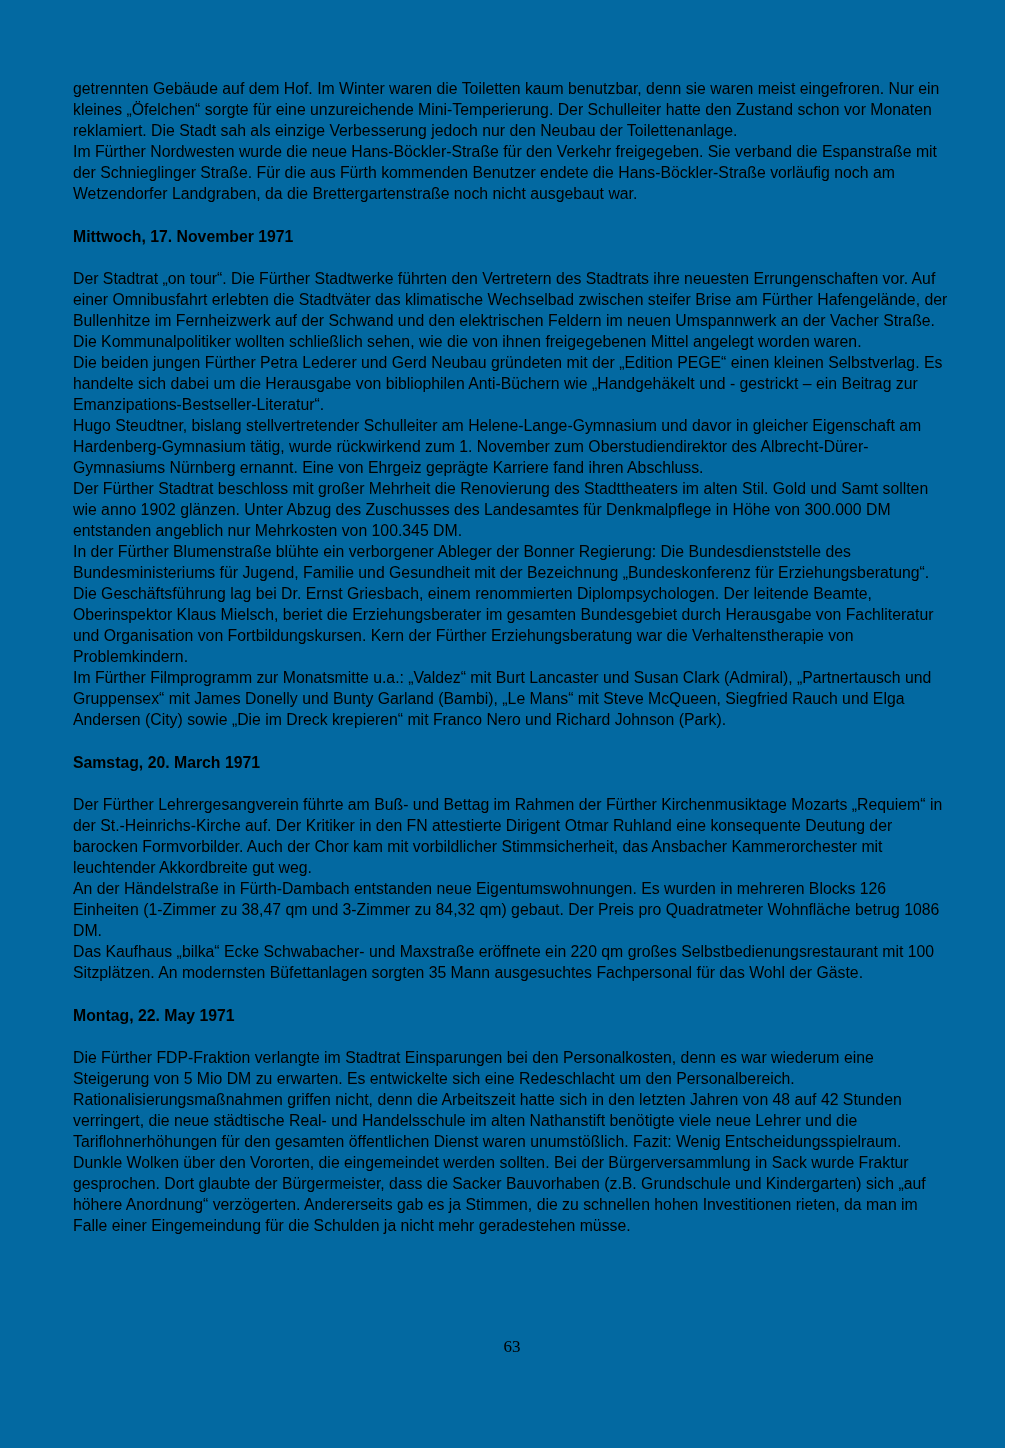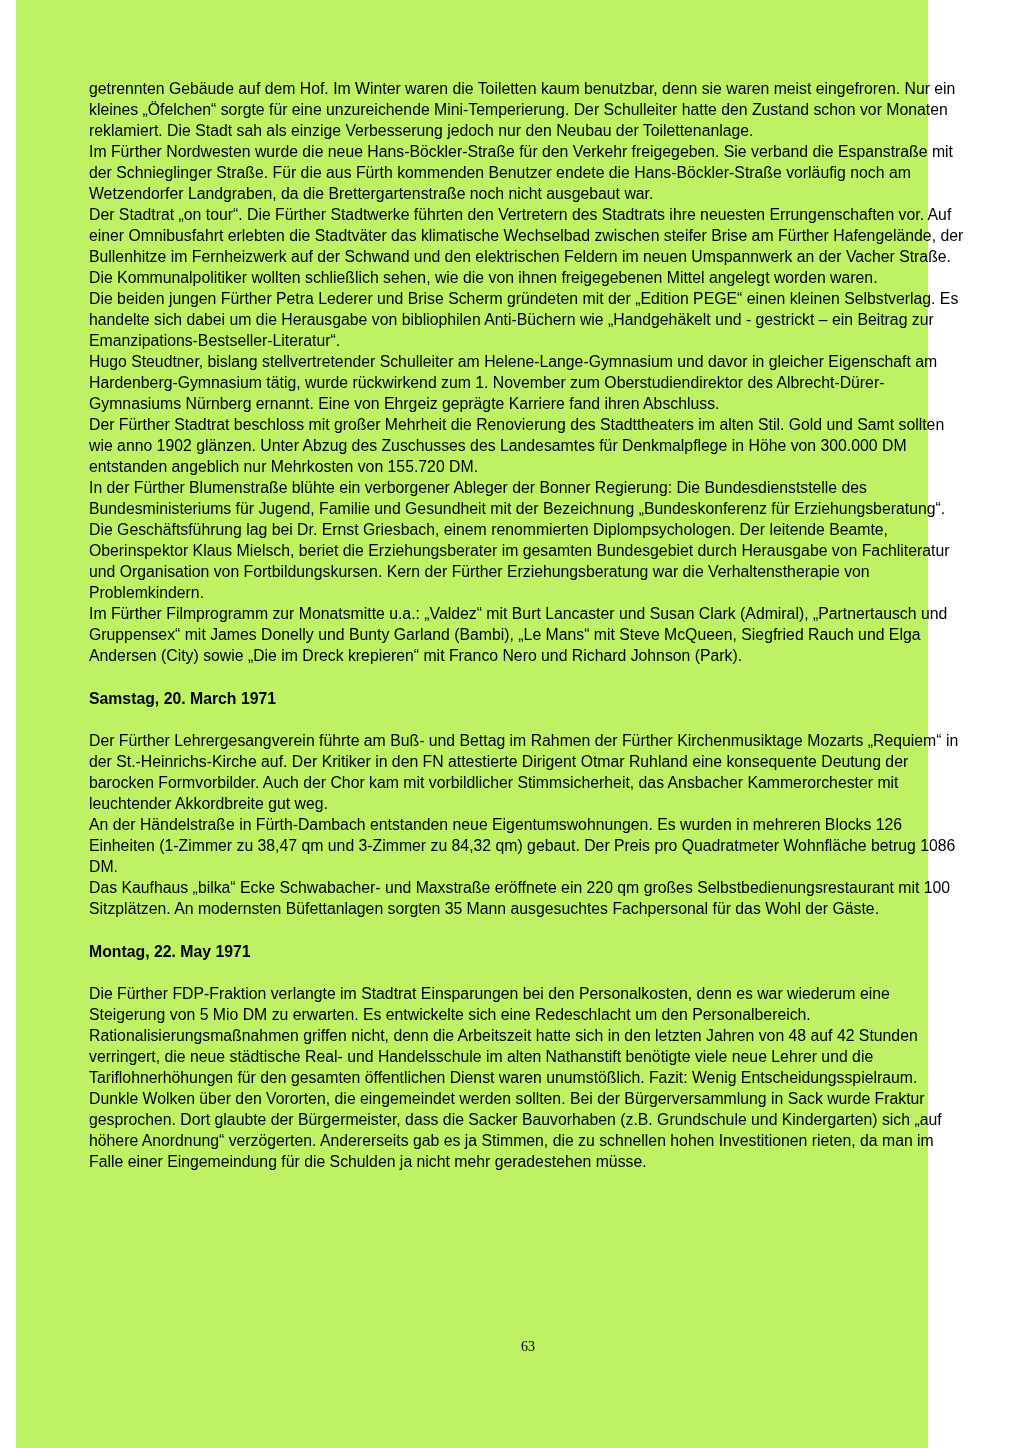--- a/index.html
+++ b/index.html
@@ -10,24 +10,24 @@
   body {
     width: 1024px;
     height: 1448px;
     position: relative;
     font-family: "Liberation Sans", sans-serif;
     color: #000000;
   }
   .page {
     position: absolute;
     top: 0;
-    left: 16px;
-    width: 912px;
+    left: 0;
+    width: 1005px;
     height: 1448px;
-    background: #bef264;
+    background: #0369a1;
   }
   .content {
     position: absolute;
     top: 78px;
     left: 73px;
     width: 880px;
     font-size: 15.8px;
     line-height: 21px;
     text-align: left;
   }
@@ -40,35 +40,36 @@
     margin-top: 22px;
     margin-bottom: 21px;
   }
   .page-number {
     position: absolute;
     top: 1336px;
     left: 0;
     width: 1024px;
     text-align: center;
     font-family: "Liberation Serif", serif;
-    font-size: 14px;
+    font-size: 17px;
     line-height: 22px;
   }
 </style>
 </head>
 <body>
 
 <div class="page">
   <div class="content">
       <div class="para">getrennten Gebäude auf dem Hof. Im Winter waren die Toiletten kaum benutzbar, denn sie waren meist eingefroren. Nur ein kleines „Öfelchen“ sorgte für eine unzureichende Mini-Temperierung. Der Schulleiter hatte den Zustand schon vor Monaten reklamiert. Die Stadt sah als einzige Verbesserung jedoch nur den Neubau der Toilettenanlage.</div>
       <div class="para">Im Fürther Nordwesten wurde die neue Hans-Böckler-Straße für den Verkehr freigegeben. Sie verband die Espanstraße mit der Schnieglinger Straße. Für die aus Fürth kommenden Benutzer endete die Hans-Böckler-Straße vorläufig noch am Wetzendorfer Landgraben, da die Brettergartenstraße noch nicht ausgebaut war.</div>
+      <div class="heading">Mittwoch, 17. November 1971</div>
       <div class="para">Der Stadtrat „on tour“. Die Fürther Stadtwerke führten den Vertretern des Stadtrats ihre neuesten Errungenschaften vor. Auf einer Omnibusfahrt erlebten die Stadtväter das klimatische Wechselbad zwischen steifer Brise am Fürther Hafengelände, der Bullenhitze im Fernheizwerk auf der Schwand und den elektrischen Feldern im neuen Umspannwerk an der Vacher Straße. Die Kommunalpolitiker wollten schließlich sehen, wie die von ihnen freigegebenen Mittel angelegt worden waren.</div>
-      <div class="para">Die beiden jungen Fürther Petra Lederer und Brise Scherm gründeten mit der „Edition PEGE“ einen kleinen Selbstverlag. Es handelte sich dabei um die Herausgabe von bibliophilen Anti-Büchern wie „Handgehäkelt und - gestrickt – ein Beitrag zur Emanzipations-Bestseller-Literatur“.</div>
+      <div class="para">Die beiden jungen Fürther Petra Lederer und Gerd Neubau gründeten mit der „Edition PEGE“ einen kleinen Selbstverlag. Es handelte sich dabei um die Herausgabe von bibliophilen Anti-Büchern wie „Handgehäkelt und - gestrickt – ein Beitrag zur Emanzipations-Bestseller-Literatur“.</div>
       <div class="para">Hugo Steudtner, bislang stellvertretender Schulleiter am Helene-Lange-Gymnasium und davor in gleicher Eigenschaft am Hardenberg-Gymnasium tätig, wurde rückwirkend zum 1. November zum Oberstudiendirektor des Albrecht-Dürer-Gymnasiums Nürnberg ernannt. Eine von Ehrgeiz geprägte Karriere fand ihren Abschluss.</div>
-      <div class="para">Der Fürther Stadtrat beschloss mit großer Mehrheit die Renovierung des Stadttheaters im alten Stil. Gold und Samt sollten wie anno 1902 glänzen. Unter Abzug des Zuschusses des Landesamtes für Denkmalpflege in Höhe von 300.000 DM entstanden angeblich nur Mehrkosten von 155.720 DM.</div>
+      <div class="para">Der Fürther Stadtrat beschloss mit großer Mehrheit die Renovierung des Stadttheaters im alten Stil. Gold und Samt sollten wie anno 1902 glänzen. Unter Abzug des Zuschusses des Landesamtes für Denkmalpflege in Höhe von 300.000 DM entstanden angeblich nur Mehrkosten von 100.345 DM.</div>
       <div class="para">In der Fürther Blumenstraße blühte ein verborgener Ableger der Bonner Regierung: Die Bundesdienststelle des Bundesministeriums für Jugend, Familie und Gesundheit mit der Bezeichnung „Bundeskonferenz für Erziehungsberatung“. Die Geschäftsführung lag bei Dr. Ernst Griesbach, einem renommierten Diplompsychologen. Der leitende Beamte, Oberinspektor Klaus Mielsch, beriet die Erziehungsberater im gesamten Bundesgebiet durch Herausgabe von Fachliteratur und Organisation von Fortbildungskursen. Kern der Fürther Erziehungsberatung war die Verhaltenstherapie von Problemkindern.</div>
       <div class="para">Im Fürther Filmprogramm zur Monatsmitte u.a.: „Valdez“ mit Burt Lancaster und Susan Clark (Admiral), „Partnertausch und Gruppensex“ mit James Donelly und Bunty Garland (Bambi), „Le Mans“ mit Steve McQueen, Siegfried Rauch und Elga Andersen (City) sowie „Die im Dreck krepieren“ mit Franco Nero und Richard Johnson (Park).</div>
       <div class="heading">Samstag, 20. March 1971</div>
       <div class="para">Der Fürther Lehrergesangverein führte am Buß- und Bettag im Rahmen der Fürther Kirchenmusiktage Mozarts „Requiem“ in der St.-Heinrichs-Kirche auf. Der Kritiker in den FN attestierte Dirigent Otmar Ruhland eine konsequente Deutung der barocken Formvorbilder. Auch der Chor kam mit vorbildlicher Stimmsicherheit, das Ansbacher Kammerorchester mit leuchtender Akkordbreite gut weg.</div>
       <div class="para">An der Händelstraße in Fürth-Dambach entstanden neue Eigentumswohnungen. Es wurden in mehreren Blocks 126 Einheiten (1-Zimmer zu 38,47 qm und 3-Zimmer zu 84,32 qm) gebaut. Der Preis pro Quadratmeter Wohnfläche betrug 1086 DM.</div>
       <div class="para">Das Kaufhaus „bilka“ Ecke Schwabacher- und Maxstraße eröffnete ein 220 qm großes Selbstbedienungsrestaurant mit 100 Sitzplätzen. An modernsten Büfettanlagen sorgten 35 Mann ausgesuchtes Fachpersonal für das Wohl der Gäste.</div>
       <div class="heading">Montag, 22. May 1971</div>
       <div class="para">Die Fürther FDP-Fraktion verlangte im Stadtrat Einsparungen bei den Personalkosten, denn es war wiederum eine Steigerung von 5 Mio DM zu erwarten. Es entwickelte sich eine Redeschlacht um den Personalbereich. Rationalisierungsmaßnahmen griffen nicht, denn die Arbeitszeit hatte sich in den letzten Jahren von 48 auf 42 Stunden verringert, die neue städtische Real- und Handelsschule im alten Nathanstift benötigte viele neue Lehrer und die Tariflohnerhöhungen für den gesamten öffentlichen Dienst waren unumstößlich. Fazit: Wenig Entscheidungsspielraum.</div>
       <div class="para">Dunkle Wolken über den Vororten, die eingemeindet werden sollten. Bei der Bürgerversammlung in Sack wurde Fraktur gesprochen. Dort glaubte der Bürgermeister, dass die Sacker Bauvorhaben (z.B. Grundschule und Kindergarten) sich „auf höhere Anordnung“ verzögerten. Andererseits gab es ja Stimmen, die zu schnellen hohen Investitionen rieten, da man im Falle einer Eingemeindung für die Schulden ja nicht mehr geradestehen müsse.</div>
     </div>

